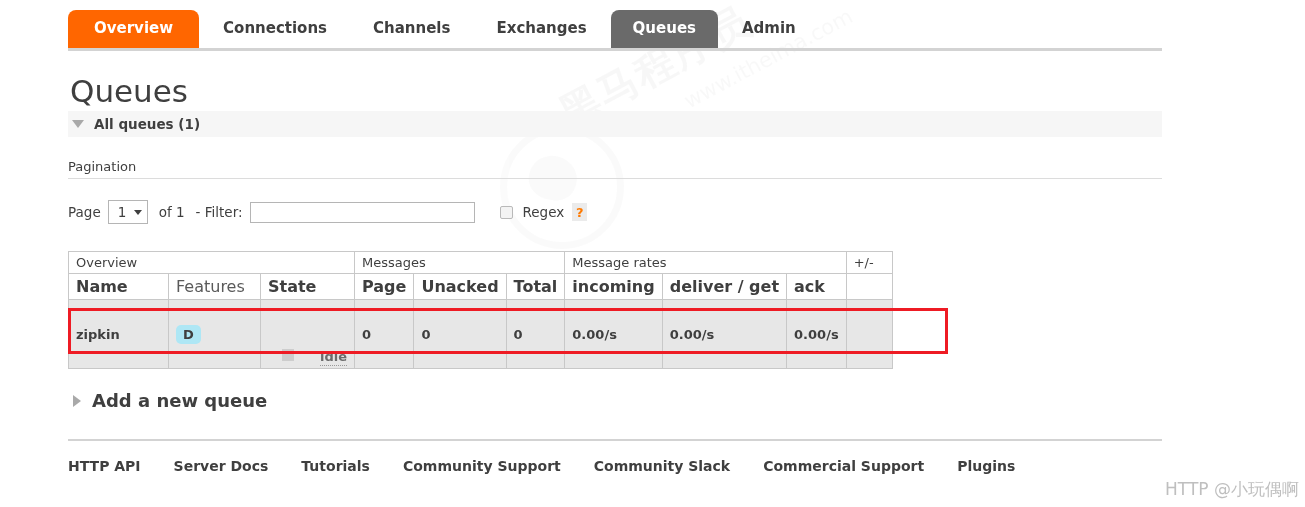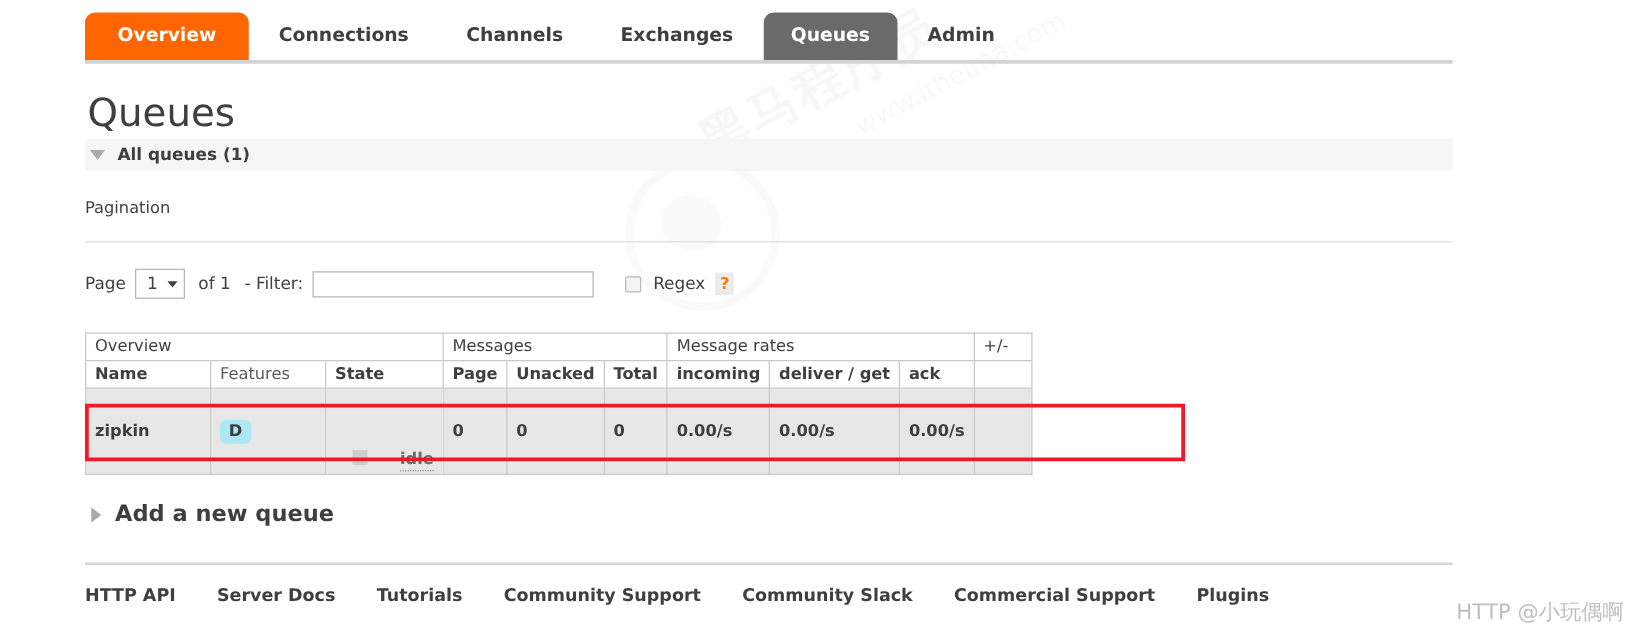--- a/index.html
+++ b/index.html
@@ -152,21 +152,21 @@
     border-bottom: 6px solid transparent;
     border-left: 8px solid #a9a9a9;
     margin: 0 11px 0 5px;
   }
 
   
   .pagination-wrap { margin-top: 22px; }
   .pagination-label {
     font-size: 13px;
     color: #3f3f3f;
-    padding-bottom: 19px;
+    padding-bottom: 4px;
     border-bottom: 1px solid #dcdcdc;
     margin-bottom: 0;
   }
   .pagination-controls {
     display: flex;
     align-items: center;
     margin-top: 21px;
     font-size: 13.5px;
     color: #3f3f3f;
   }
@@ -244,21 +244,21 @@
     height: 19px;
     box-sizing: border-box;
   }
   table.queues tr.group-row th {
     font-size: 13px;
     color: #3f3f3f;
     font-weight: normal;
   }
   table.queues tr.sub-row th {
     font-weight: bold;
-    font-size: 13px;
+    font-size: 16px;
   }
   table.queues tr.sub-row th.light { font-weight: normal; color: #5a5a5a; }
   th.plusminus {
     background: #ebebeb;
     text-align: center;
     font-weight: normal;
     color: #3f3f3f;
     width: 46px;
   }
   th.spacer-cell { border: none; background: transparent; }

